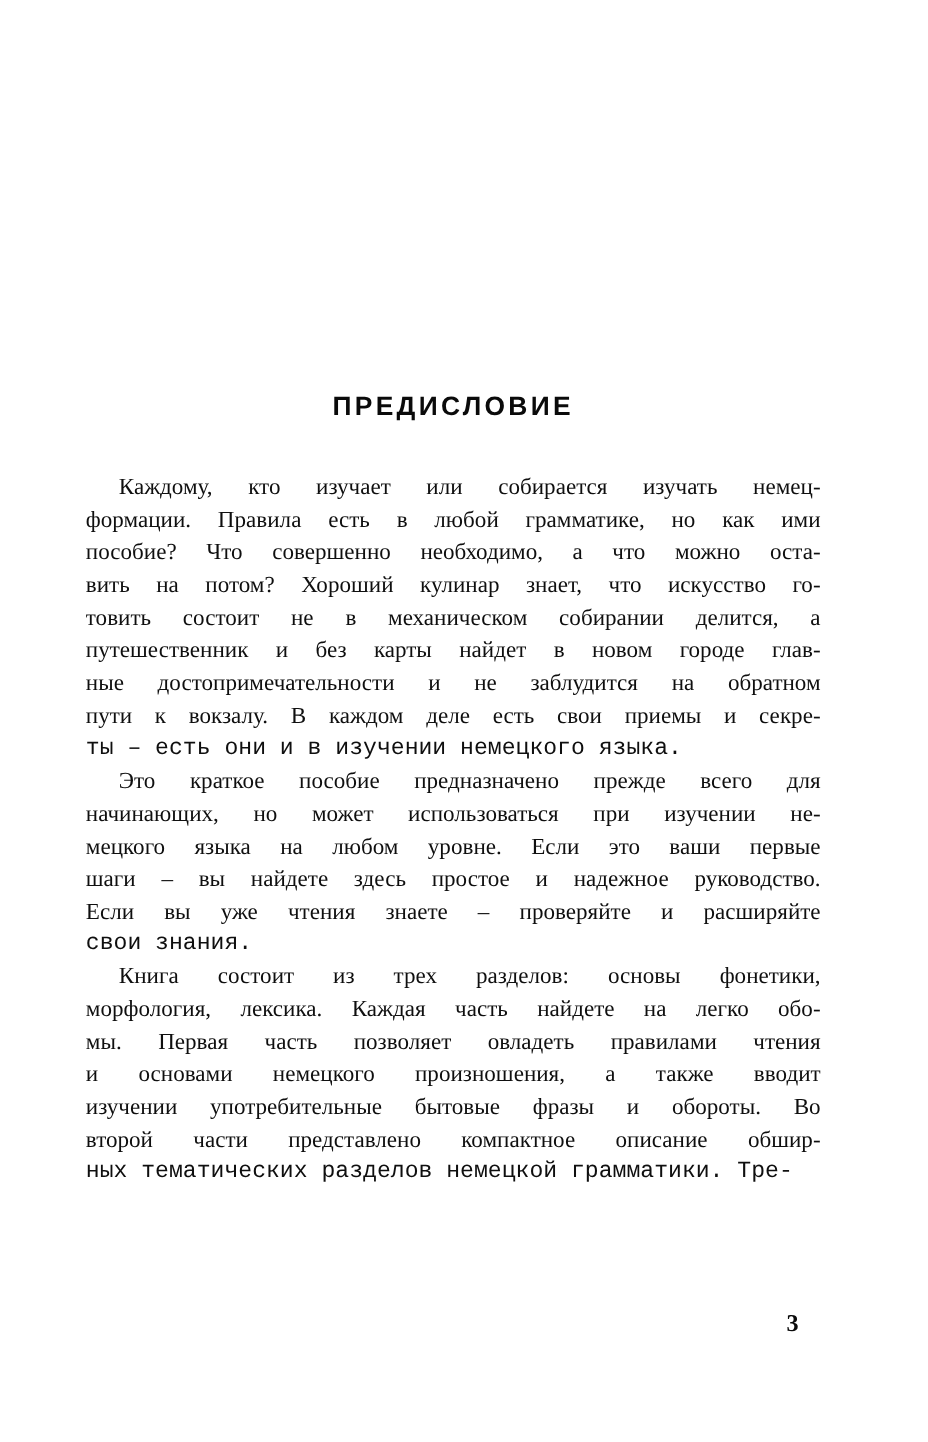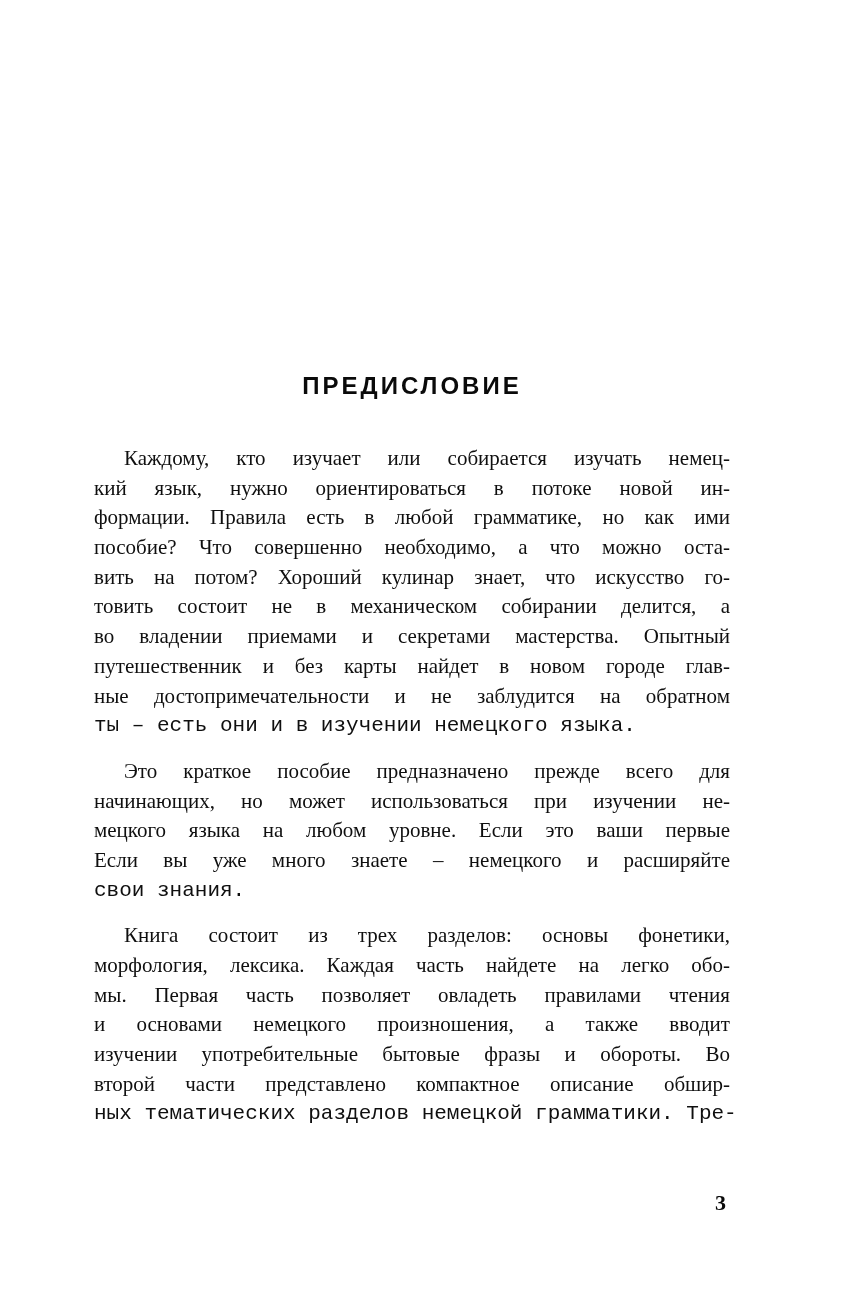--- a/index.html
+++ b/index.html
@@ -11,34 +11,34 @@
     position: relative;
     width: 844px;
     height: 1311px;
     font-family: "Liberation Serif", serif;
     color: #111111;
     overflow: hidden;
   }
   .text-block {
     position: absolute;
     left: 78px;
-    top: 372px;
+    top: 356px;
     width: 668px;
   }
   .chapter-title {
     text-align: center;
     font-family: "Liberation Sans", sans-serif;
     font-weight: bold;
     font-size: 24px;
     letter-spacing: 3px;
     margin: 0 0 44px 0;
     color: #0a0a0a;
   }
   .paragraph {
-    margin: 16px;
+    margin: 0;
   }
   .line {
     font-size: 21px;
     height: 29.7px;
     line-height: 29.7px;
     text-align: justify;
     text-align-last: justify;
     white-space: nowrap;
     color: #0f0f0f;
   }
@@ -59,35 +59,35 @@
   }
 </style>
 </head>
 <body>
 
 <div class="text-block">
   <h1 class="chapter-title">ПРЕДИСЛОВИЕ</h1>
   <div>
       <div class="paragraph">
         <div class="line first">Каждому, кто изучает или собирается изучать немец-</div>
-        <div class="line">кий язык, нужно ориентироваться в потоке новой ин-</div>
         <div class="line">формации. Правила есть в любой грамматике, но как ими</div>
         <div class="line">пособие? Что совершенно необходимо, а что можно оста-</div>
         <div class="line">вить на потом? Хороший кулинар знает, что искусство го-</div>
         <div class="line">товить состоит не в механическом собирании делится, а</div>
-        <div class="line">во владении приемами и секретами мастерства. Опытный</div>
         <div class="line">путешественник и без карты найдет в новом городе глав-</div>
         <div class="line">ные достопримечательности и не заблудится на обратном</div>
+        <div class="line">пути к вокзалу. В каждом деле есть свои приемы и секре-</div>
         <div class="line last">ты – есть они и в изучении немецкого языка.</div>
       </div>
       <div class="paragraph">
         <div class="line first">Это краткое пособие предназначено прежде всего для</div>
         <div class="line">начинающих, но может использоваться при изучении не-</div>
         <div class="line">мецкого языка на любом уровне. Если это ваши первые</div>
-        <div class="line">Если вы уже много знаете – немецкого и расширяйте</div>
+        <div class="line">шаги – вы найдете здесь простое и надежное руководство.</div>
+        <div class="line">Если вы уже чтения знаете – проверяйте и расширяйте</div>
         <div class="line last">свои знания.</div>
       </div>
       <div class="paragraph">
         <div class="line first">Книга состоит из трех разделов: основы фонетики,</div>
         <div class="line">морфология, лексика. Каждая часть найдете на легко обо-</div>
         <div class="line">мы. Первая часть позволяет овладеть правилами чтения</div>
         <div class="line">и основами немецкого произношения, а также вводит</div>
         <div class="line">изучении употребительные бытовые фразы и обороты. Во</div>
         <div class="line">второй части представлено компактное описание обшир-</div>
         <div class="line last">ных тематических разделов немецкой грамматики. Тре-</div>

